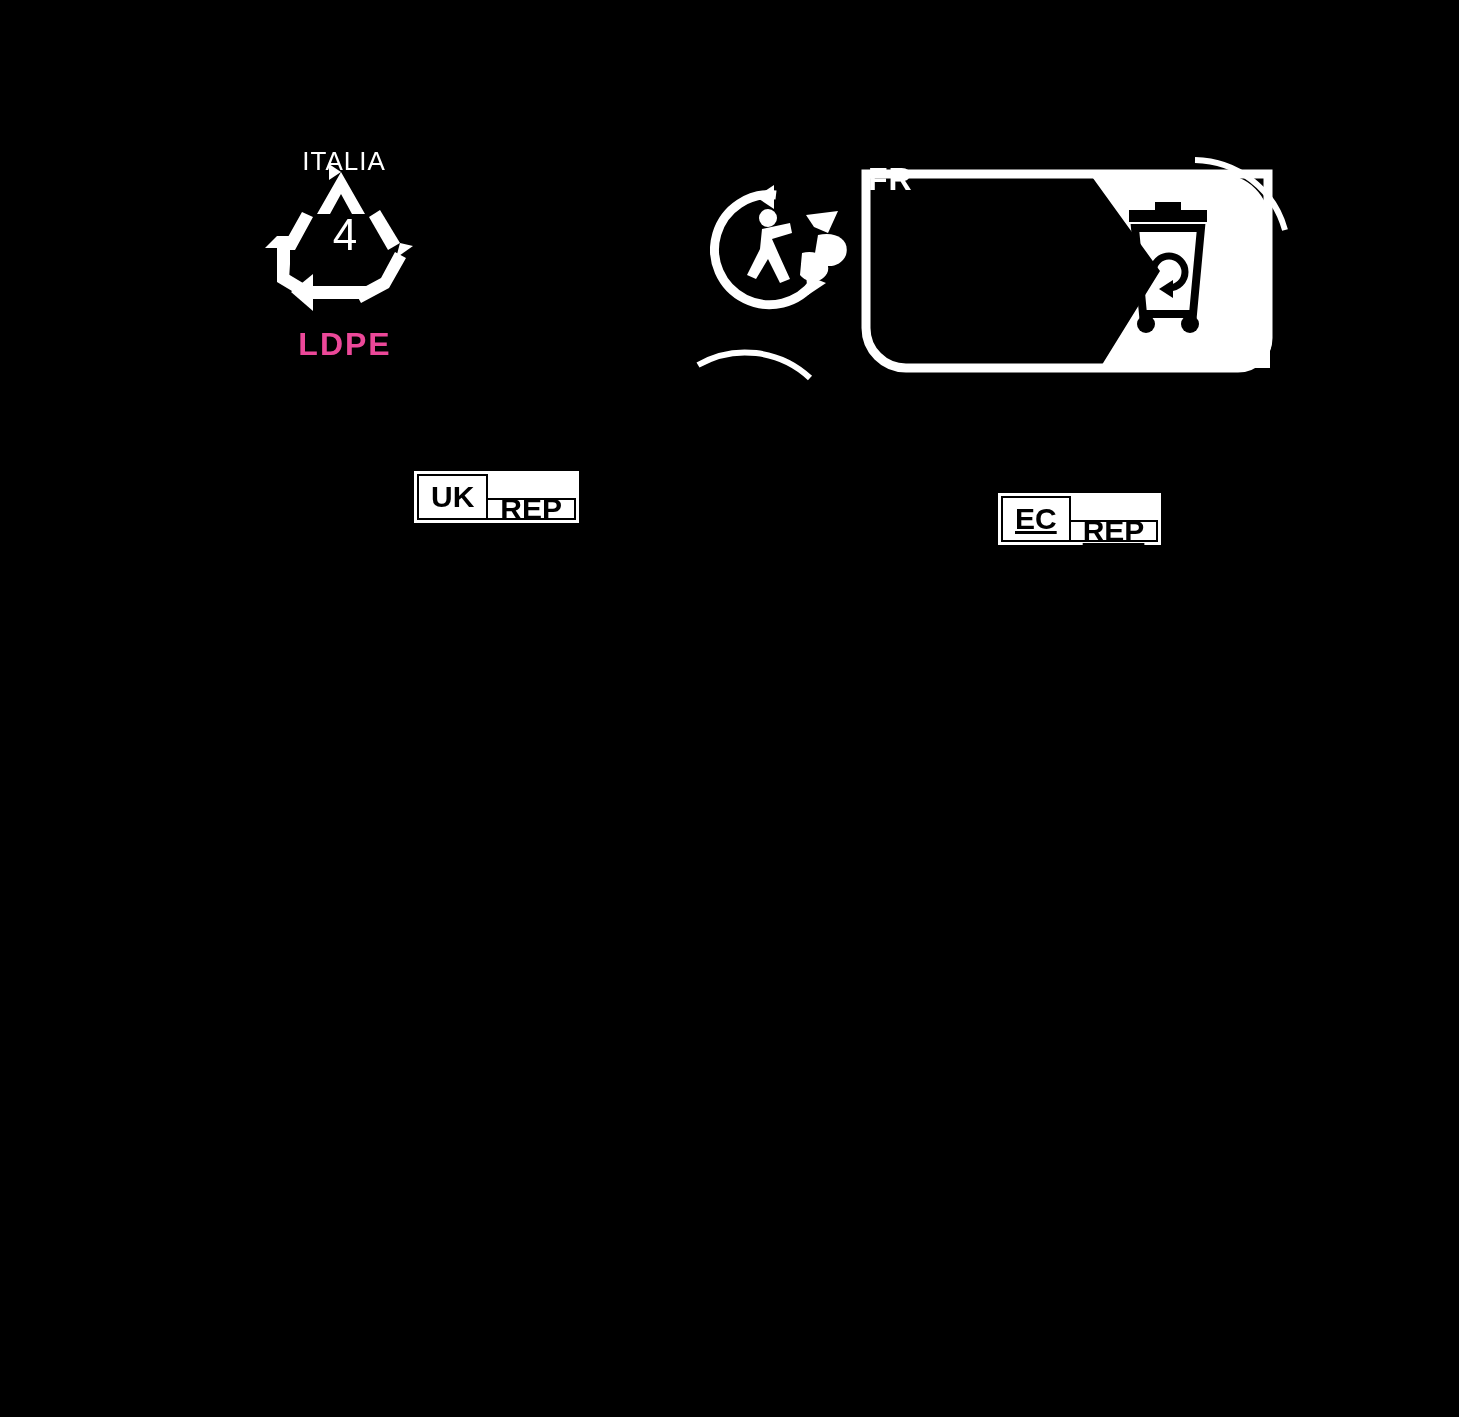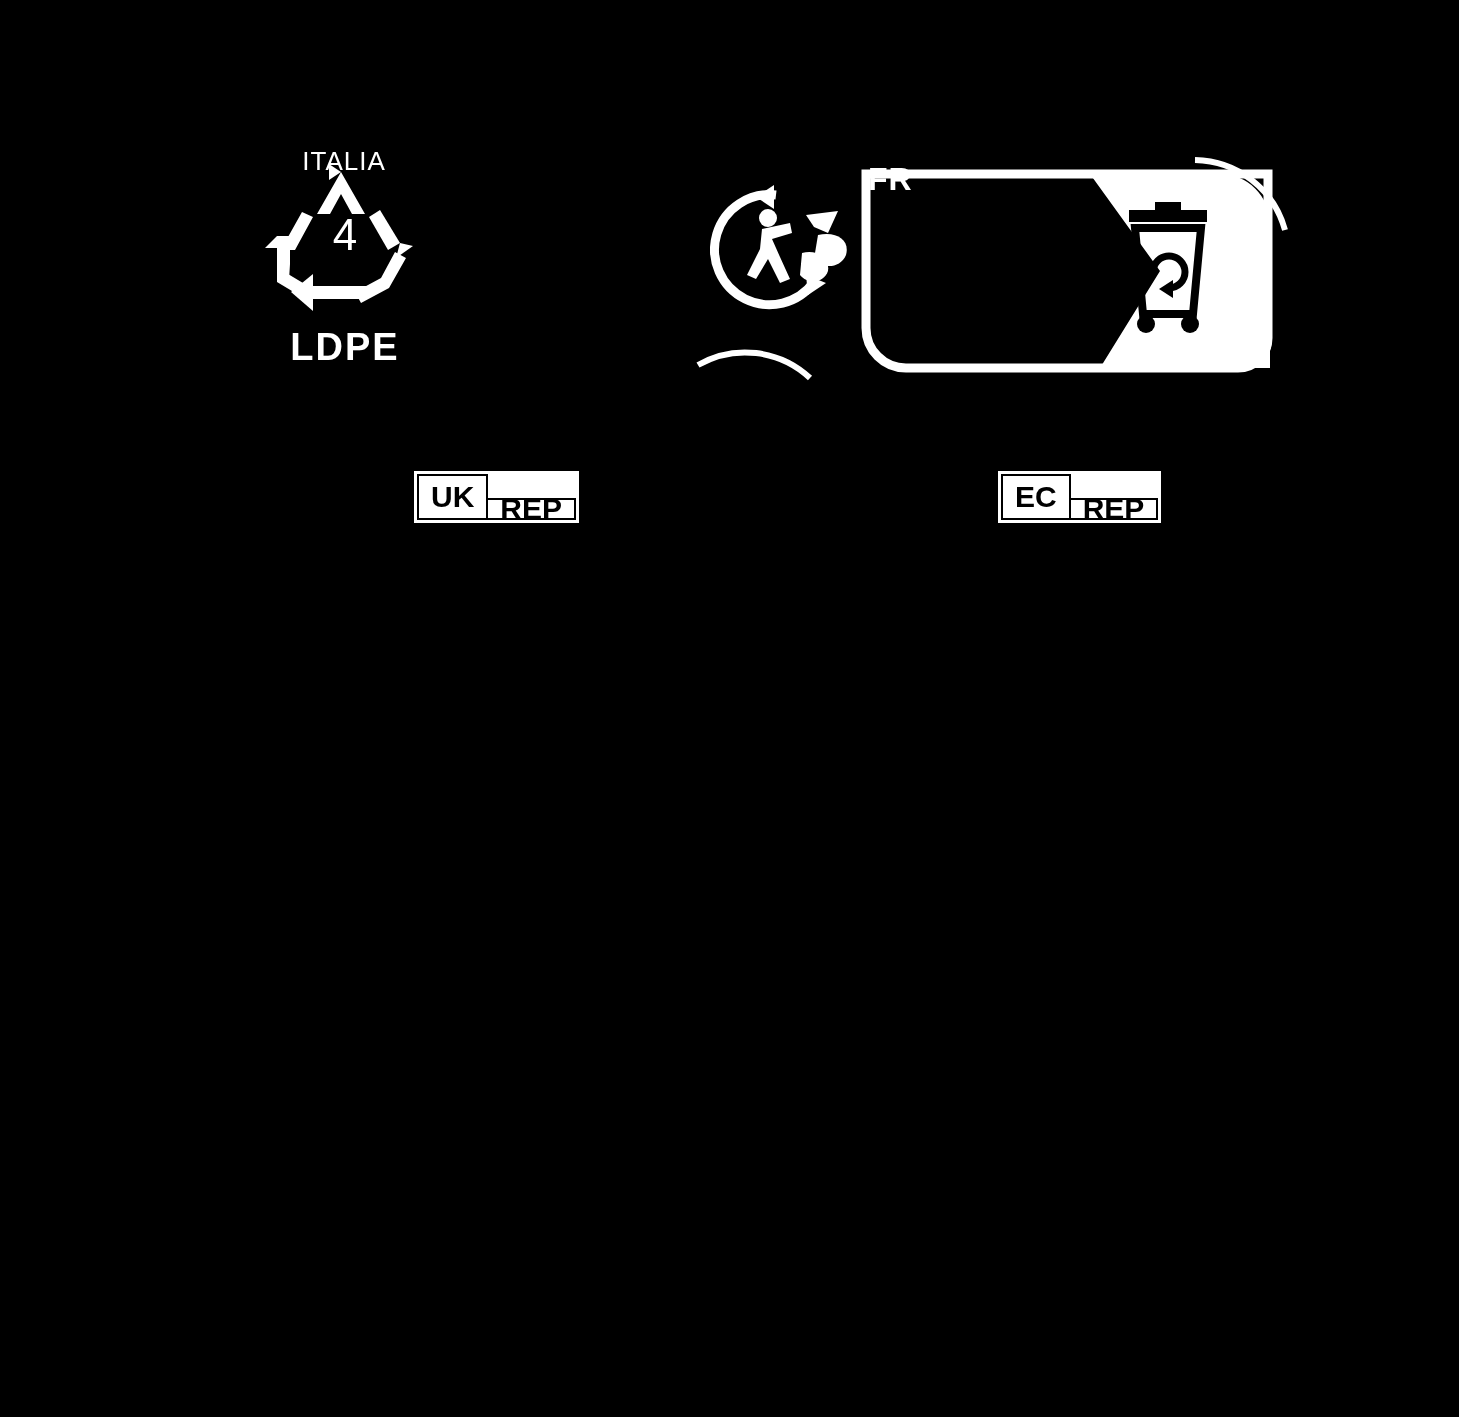--- a/index.html
+++ b/index.html
@@ -40,22 +40,22 @@
     font-family: "Liberation Sans", sans-serif;
     font-weight: 400;
     margin-top: 16px;
   }
   .italia-bottom-label {
     position: absolute;
     left: 0px;
     top: 196px;
     width: 200px;
     text-align: center;
-    color: #ffffff;
-    font-size: 38px;
+    color: #ec4899;
+    font-size: 32px;
     letter-spacing: 2px;
     font-weight: 700;
     font-family: "Liberation Sans", sans-serif;
   }
   .italia-svg {
     position: absolute;
     left: 10px;
     top: 32px;
   }
   .italia-num {
@@ -110,21 +110,21 @@
     font-weight: 700;
     font-family: "Liberation Sans", sans-serif;
     padding: 0 12px;
     border: 2px solid #000000;
     box-sizing: border-box;
   }
   .rep-box .cell.left { min-width: 68px; }
   .rep-box .cell.right { min-width: 80px; border-left: 0; margin-top: 24px; }
 
   #uk-rep { left: 414px; top: 471px; }
-  #ec-rep { left: 998px; top: 471px; }
+  #ec-rep { left: 998px; top: 493px; text-decoration: underline; }
 </style>
 </head>
 <body>
 
 <div class="canvas">
 
   <div class="italia-mark">
     <div class="italia-top-label">ITALIA</div>
 
     <svg class="italia-svg" width="180" height="165" viewBox="0 0 180 165">

